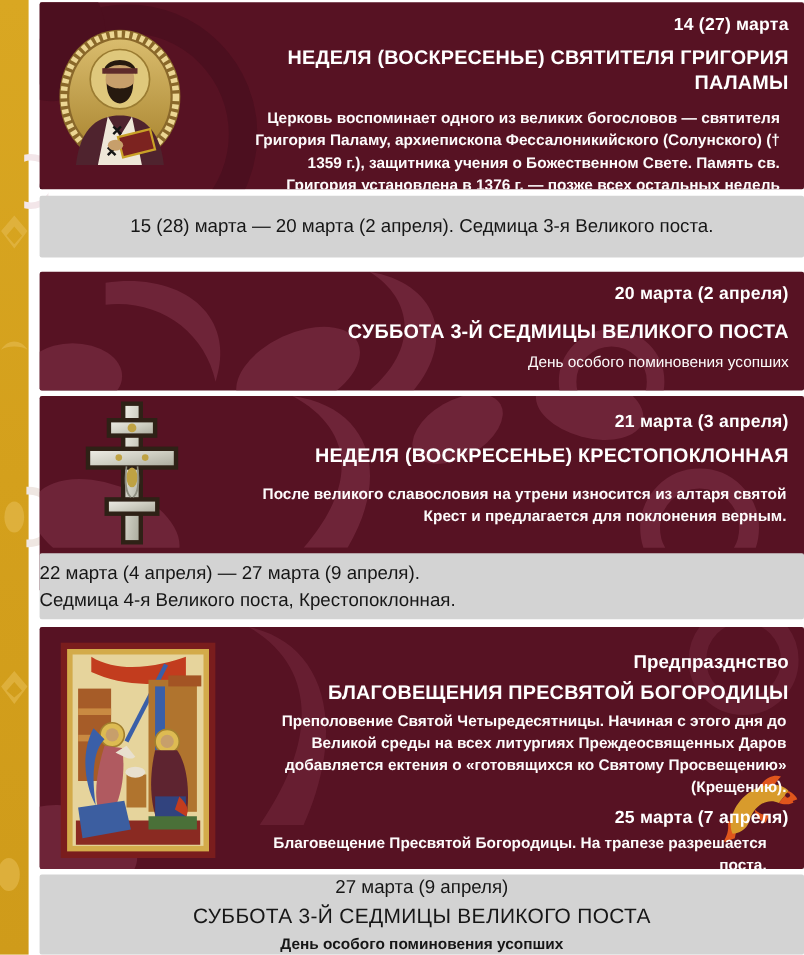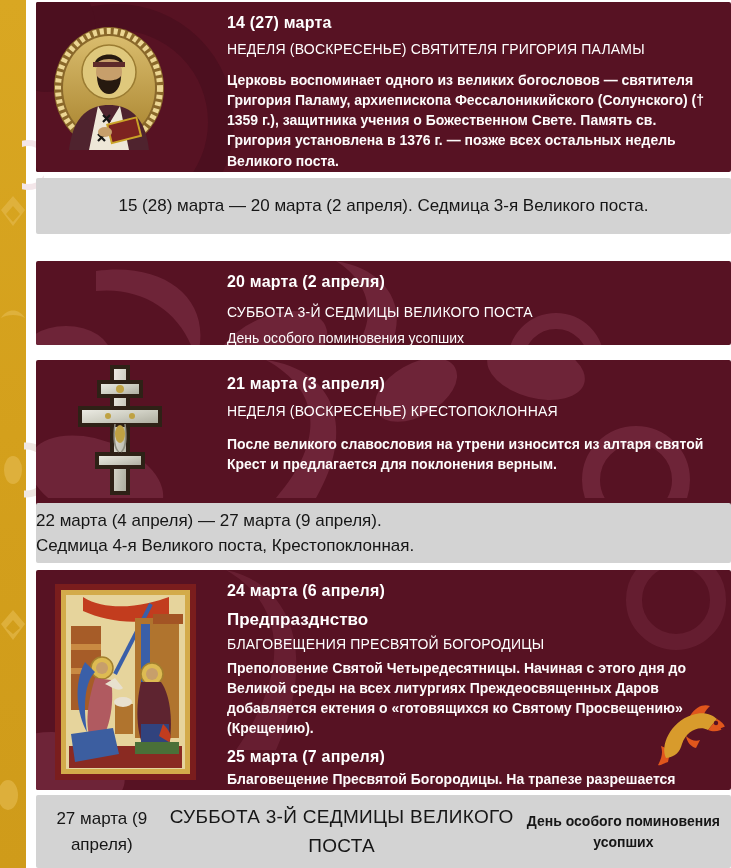--- a/index.html
+++ b/index.html
@@ -12,27 +12,27 @@
   
   .gold-stripe{
     position:absolute;left:0;top:0;width:26px;height:868px;
     background:linear-gradient(180deg,#d9a722 0%,#d4a01c 50%,#cf9b1a 100%);
   }
   .gold-stripe svg{position:absolute;left:0;top:0;}
   
   .gutter-deco{position:absolute;pointer-events:none;}
   
   .band{position:absolute;left:36px;width:695px;overflow:hidden;box-sizing:border-box;}
-  .band.maroon{background:#571223;color:#ffffff;border-radius:2px;}
+  .band.maroon{background:#571223;color:#ffffff;border-radius:2px;text-align:right;}
   .band.gray{background:#d3d3d3;color:#161616;border-radius:2px;}
   .pattern{position:absolute;inset:0;pointer-events:none;}
   .content{position:relative;z-index:2;}
   
   .ev-date{font-weight:bold;font-size:16px;letter-spacing:.2px;}
-  .ev-title{font-weight:normal;font-size:14px;letter-spacing:.2px;line-height:1.25;}
+  .ev-title{font-weight:bold;font-size:18px;letter-spacing:.2px;line-height:1.25;}
   .ev-sub{font-weight:bold;font-size:17px;}
   .ev-body{font-size:14px;line-height:1.45;color:#fdfbfb;font-weight:bold;}
   .ev-note{font-size:14px;color:#fdfbfb;}
   .gray-line{font-size:17px;line-height:1.5;text-align:center;}
   .gray-line.big{font-size:19px;letter-spacing:.3px;}
   .gray-line.small{font-size:14px;font-weight:bold;}
   .txt-col{position:absolute;left:191px;right:14px;}
   .icon-box{position:absolute;z-index:2;}
   .fish-box{position:absolute;z-index:2;}
 </style>
@@ -101,21 +101,21 @@
       <div class="ev-title" style="margin-top:9px;">НЕДЕЛЯ (ВОСКРЕСЕНЬЕ) СВЯТИТЕЛЯ ГРИГОРИЯ ПАЛАМЫ</div>
       <div class="ev-body" style="margin-top:11px;max-width:482px;">Церковь воспоминает одного из великих богословов — святителя Григория Паламу, архиепископа Фессалоникийского (Солунского) († 1359 г.), защитника учения о Божественном Свете. Память св. Григория установлена  в 1376 г. — позже всех остальных недель Великого поста.</div>
     </div>
   </div>
 </div>
 
 <div class="band gray" style="top:178px;height:56px;display:flex;align-items:center;justify-content:center;">
   <div class="gray-line">15 (28) марта — 20 марта (2 апреля). Седмица 3-я Великого поста.</div>
 </div>
 
-<div class="band maroon" style="top:261px;height:84px;">
+<div class="band maroon" style="top:247px;height:108px;">
   <svg class="pattern" width="695" height="108">
     <g fill="#6e2438">
       <path d="M60 10 C130 0,180 40,160 100 C150 55,110 25,60 30 Z"></path>
       <ellipse cx="235" cy="90" rx="60" ry="34" transform="rotate(-25 235 90)"></ellipse>
       <path d="M300 0 C360 10,380 60,340 108 L300 108 C345 70,340 25,300 0 Z"></path>
       <ellipse cx="30" cy="95" rx="45" ry="30"></ellipse>
       <circle cx="520" cy="100" r="40" fill="none" stroke="#6e2438" stroke-width="16"></circle>
     </g>
   </svg>
   <div class="content">
@@ -229,27 +229,26 @@
       <path d="M32 14 C38 4,46 2,52 4 C47 9,45 13,44 17 Z" fill="#e0561c"></path>
       <path d="M8 56 C2 44,12 20,34 13 C45 9,54 12,59 17 L50 28 C40 23,28 30,24 42 C22 50,17 55,8 56 Z" fill="#d89b2c"></path>
       <path d="M59 17 C63 19,66 22,67 25 C62 30,55 30,50 28 Z" fill="#e0561c"></path>
       <circle cx="58" cy="21" r="2.2" fill="#571223"></circle>
       <path d="M63 27 L68 25" stroke="#571223" stroke-width="1.6"></path>
       <path d="M28 34 C32 38,38 40,42 38 L38 46 C33 45,29 40,28 34 Z" fill="#e0561c"></path>
     </svg>
   </div>
   <div class="content">
     <div class="txt-col" style="top:12px;">
-      <div class="ev-date">24 марта (6 апреля)</div>
       <div class="ev-sub" style="margin-top:10px;">Предпразднство</div>
       <div class="ev-title" style="margin-top:6px;">БЛАГОВЕЩЕНИЯ ПРЕСВЯТОЙ БОГОРОДИЦЫ</div>
       <div class="ev-body" style="margin-top:4px;max-width:488px;">Преполовение Святой Четыредесятницы. Начиная с этого дня до Великой среды на всех литургиях Преждеосвященных Даров добавляется ектения о «готовящихся ко Святому Просвещению» (Крещению).</div>
       <div class="ev-date" style="margin-top:9px;">25 марта (7 апреля)</div>
       <div class="ev-body" style="margin-top:3px;max-width:470px;">Благовещение Пресвятой Богородицы.  На трапезе разрешается поста.</div>
     </div>
   </div>
 </div>
 
-<div class="band gray" style="top:795px;height:73px;display:flex;flex-direction:row;align-items:center;justify-content:center;">
+<div class="band gray" style="top:795px;height:73px;display:flex;flex-direction:column;align-items:center;justify-content:center;">
   <div class="gray-line">27 марта (9 апреля)</div>
   <div class="gray-line big">СУББОТА  3-Й СЕДМИЦЫ ВЕЛИКОГО ПОСТА</div>
   <div class="gray-line small">День особого поминовения усопших</div>
 </div>
 
 </body></html>

